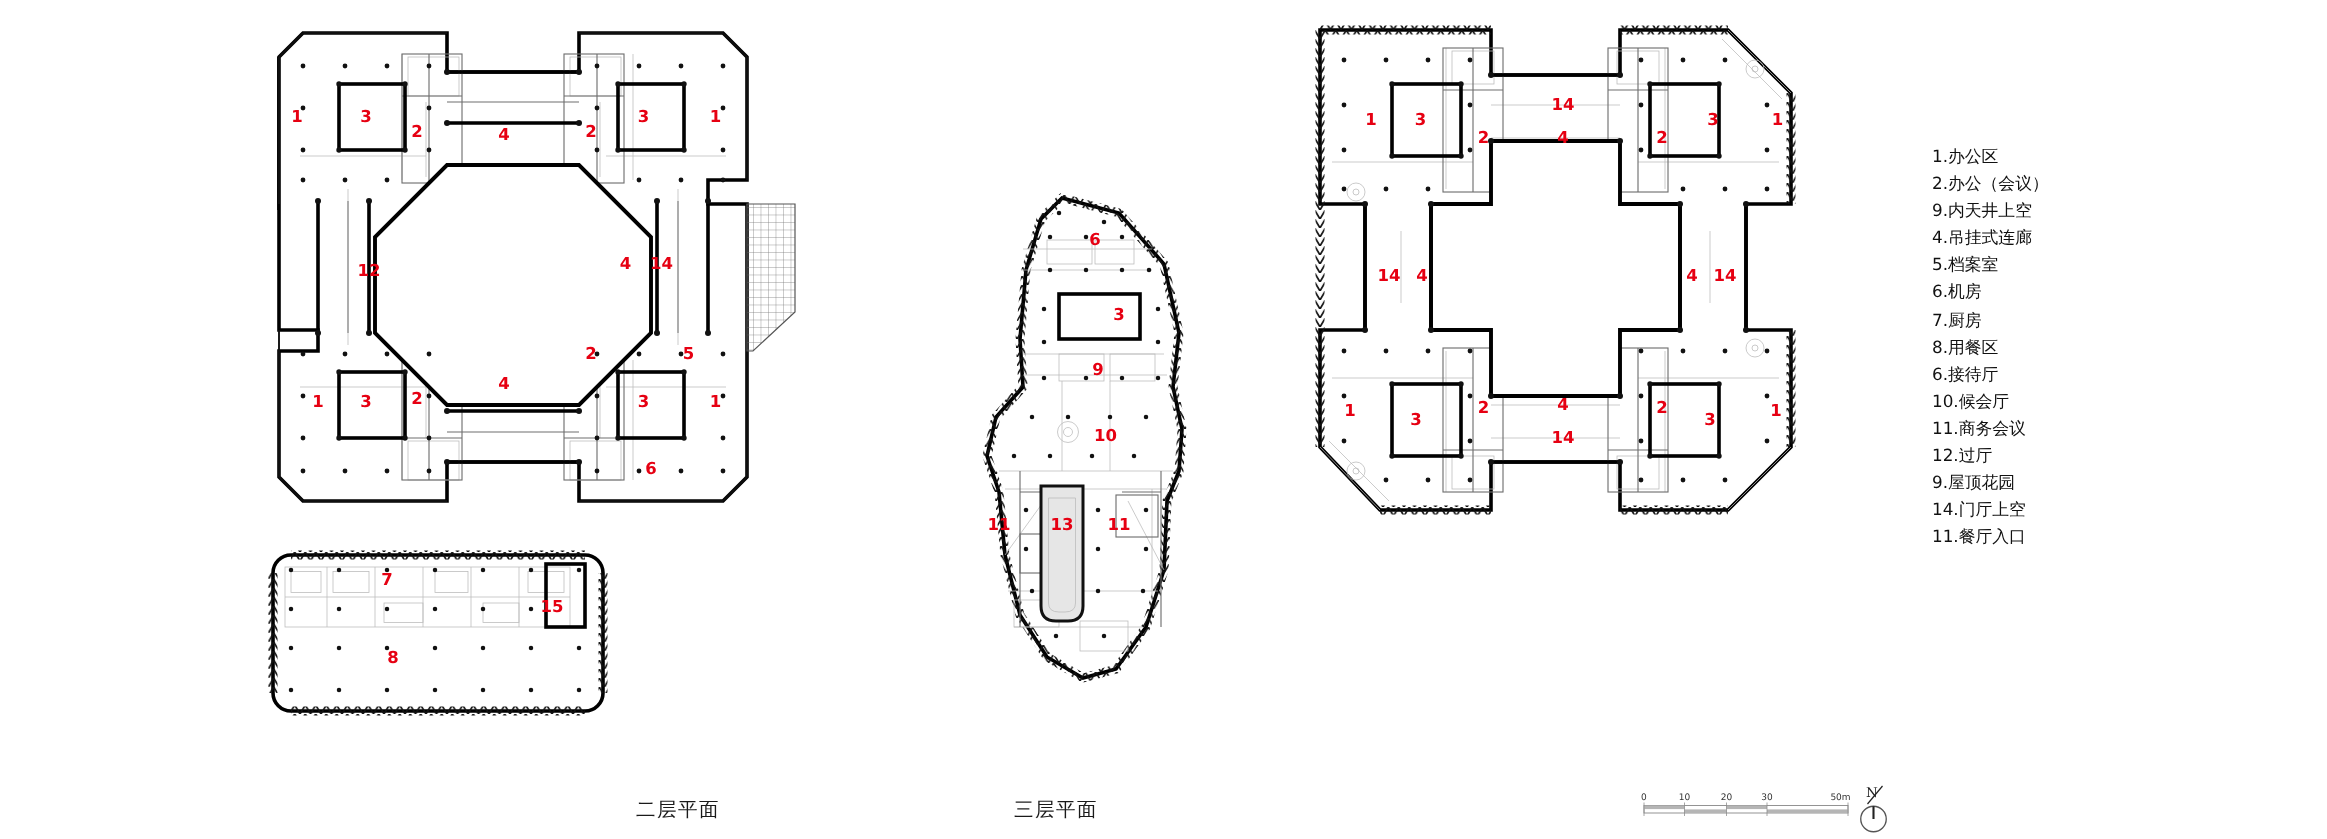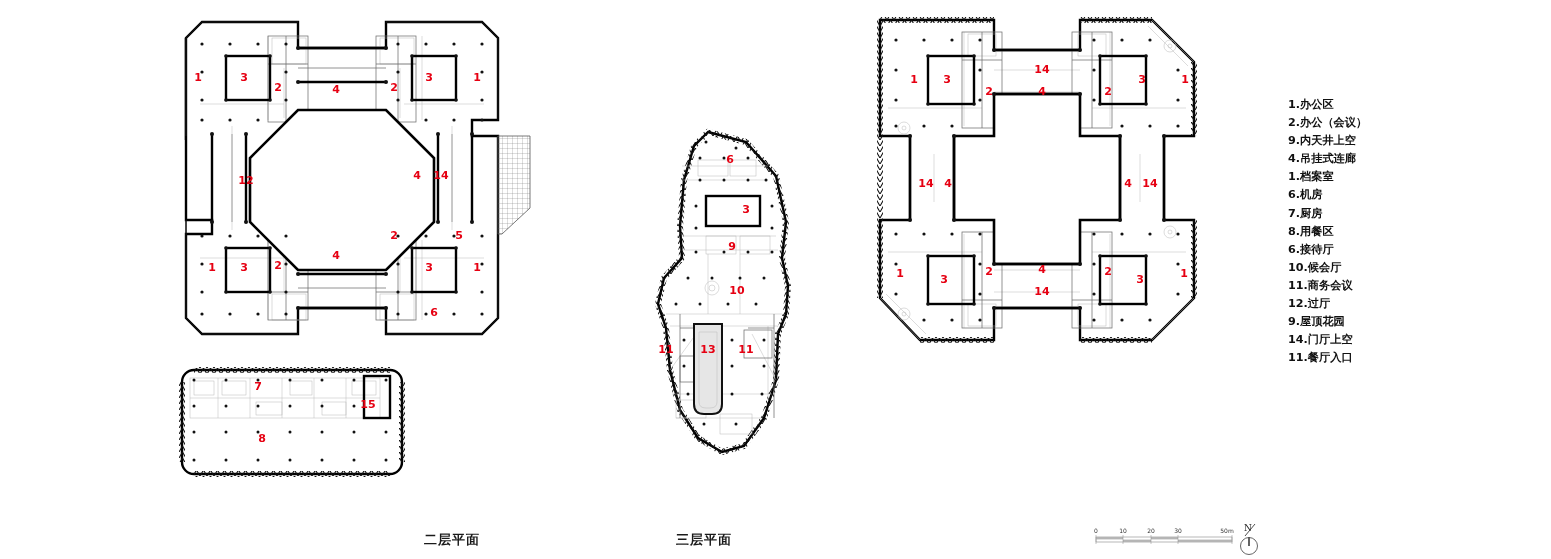--- a/index.html
+++ b/index.html
@@ -48,42 +48,42 @@
     font-weight: 700;
     fill: #e60012;
     text-anchor: middle;
     dominant-baseline: middle;
   }
 
   
   .plan-title {
     position: absolute;
     font-size: 13px;
-    font-weight: 700;
+    font-weight: 400;
     letter-spacing: 1px;
     color: #1a1a1a;
     white-space: nowrap;
     text-align: right;
   }
   #title-floor2 { left: 424px; top: 531px; }
   #title-floor3 { left: 676px; top: 531px; }
 
   
   #legend {
     position: absolute;
     left: 1288px;
     top: 96px;
     width: 120px;
   }
   .legend-item {
     font-size: 11.2px;
     line-height: 18.1px;
     color: #111111;
     white-space: nowrap;
-    font-weight: 700;
+    font-weight: 400;
   }
 
   
   #scalebar {
     position: absolute;
     left: 1093px;
     top: 524px;
     width: 142px;
     height: 26px;
   }
@@ -614,21 +614,21 @@
           <text x="332" y="266" class="num">1</text>
         </g>
     </svg>
   </div>
 
   <div id="legend">
     <div class="legend-item">1.办公区</div>
     <div class="legend-item">2.办公（会议）</div>
     <div class="legend-item">9.内天井上空</div>
     <div class="legend-item">4.吊挂式连廊</div>
-    <div class="legend-item">1.档案室</div>
+    <div class="legend-item">5.档案室</div>
     <div class="legend-item">6.机房</div>
     <div class="legend-item">7.厨房</div>
     <div class="legend-item">8.用餐区</div>
     <div class="legend-item">6.接待厅</div>
     <div class="legend-item">10.候会厅</div>
     <div class="legend-item">11.商务会议</div>
     <div class="legend-item">12.过厅</div>
     <div class="legend-item">9.屋顶花园</div>
     <div class="legend-item">14.门厅上空</div>
     <div class="legend-item">11.餐厅入口</div>

